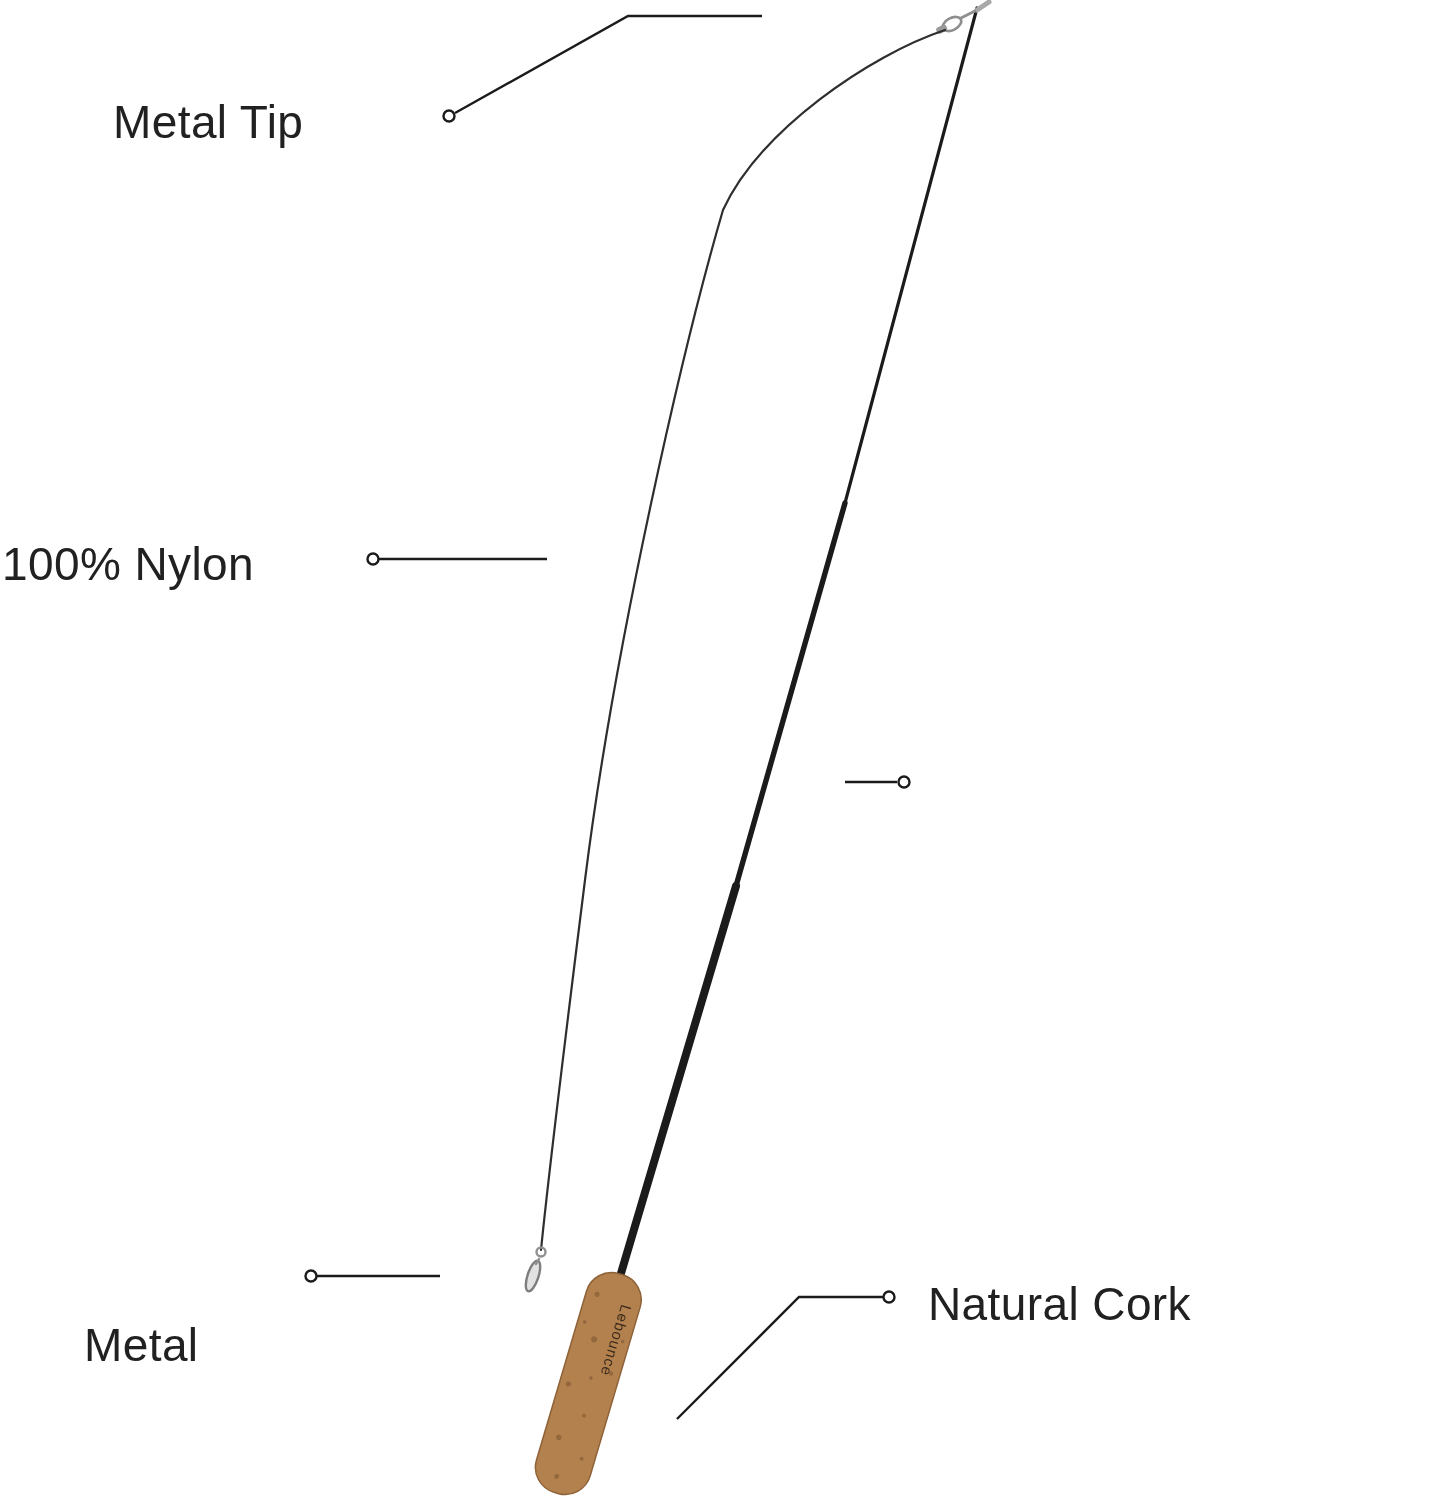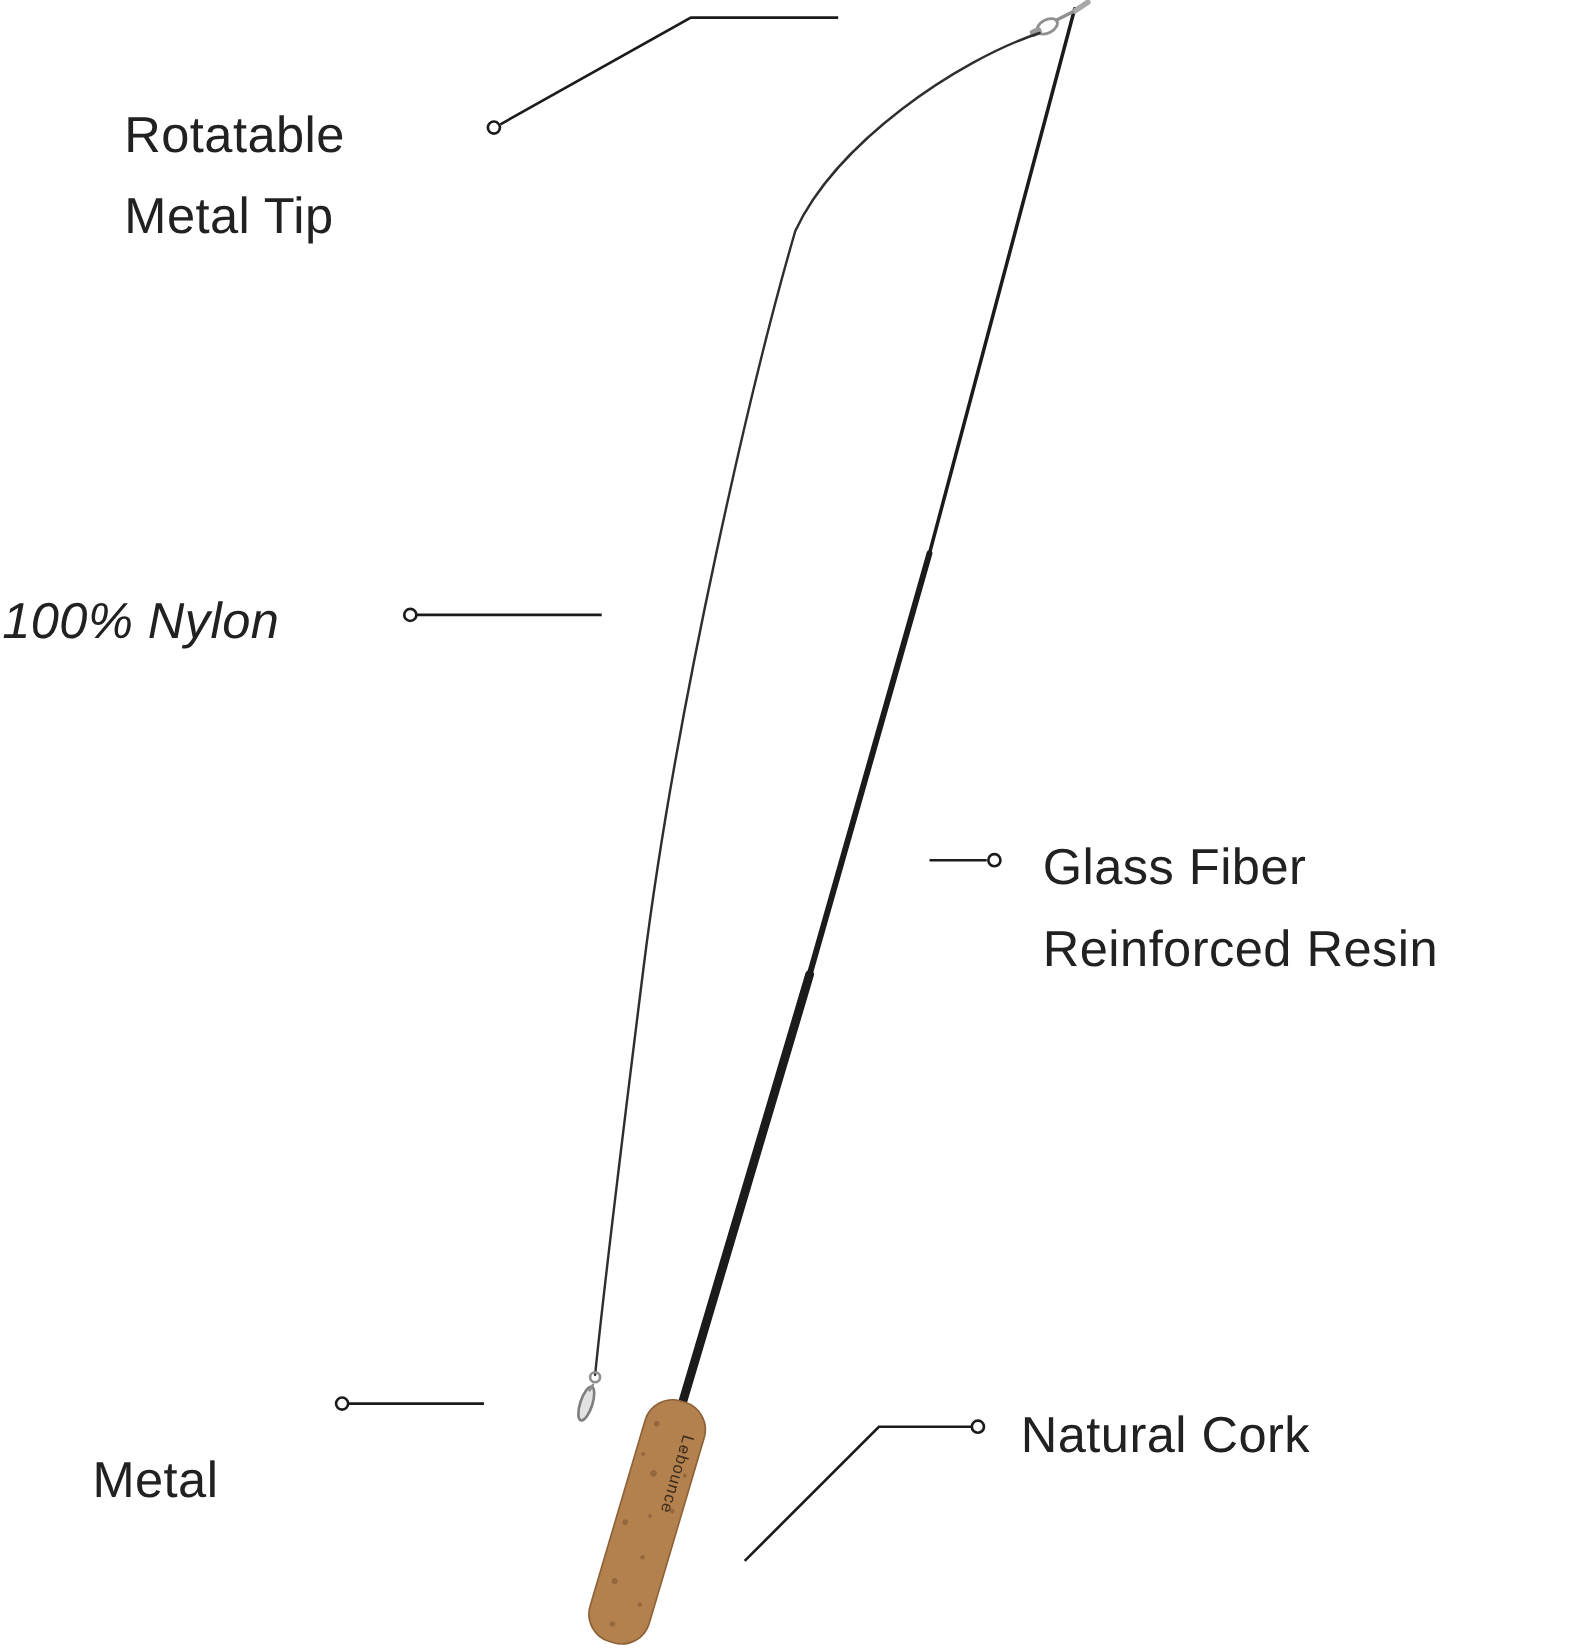--- a/index.html
+++ b/index.html
@@ -89,32 +89,27 @@
     <g stroke="#1b1b1b" stroke-width="2.4" fill="#ffffff">
       <circle cx="449" cy="116" r="5.5"></circle>
       <circle cx="373" cy="559" r="5.5"></circle>
       <circle cx="904" cy="782" r="5.5"></circle>
       <circle cx="311" cy="1276" r="5.5"></circle>
       <circle cx="889" cy="1297" r="5.5"></circle>
     </g>
   </svg>
 
   <div class="label" style="left:113px; top:86px;">
-    <span class="line">Rotatable</span>
     <span class="line">Metal Tip</span>
   </div>
 
-  <div class="label" style="left:2px; top:528px;font-style:italic;">
+  <div class="label" style="left:2px; top:528px;">
     <span class="line">100% Nylon</span>
   </div>
 
-  <div class="label" style="left:948px; top:752px;">
-    <span class="line">Glass Fiber</span>
-    <span class="line">Reinforced Resin</span>
-  </div>
 
   <div class="label" style="left:84px; top:1309px;">
     <span class="line">Metal</span>
   </div>
 
   <div class="label" style="left:928px; top:1268px;text-align:right;">
     <span class="line">Natural Cork</span>
   </div>
 
 </div>

